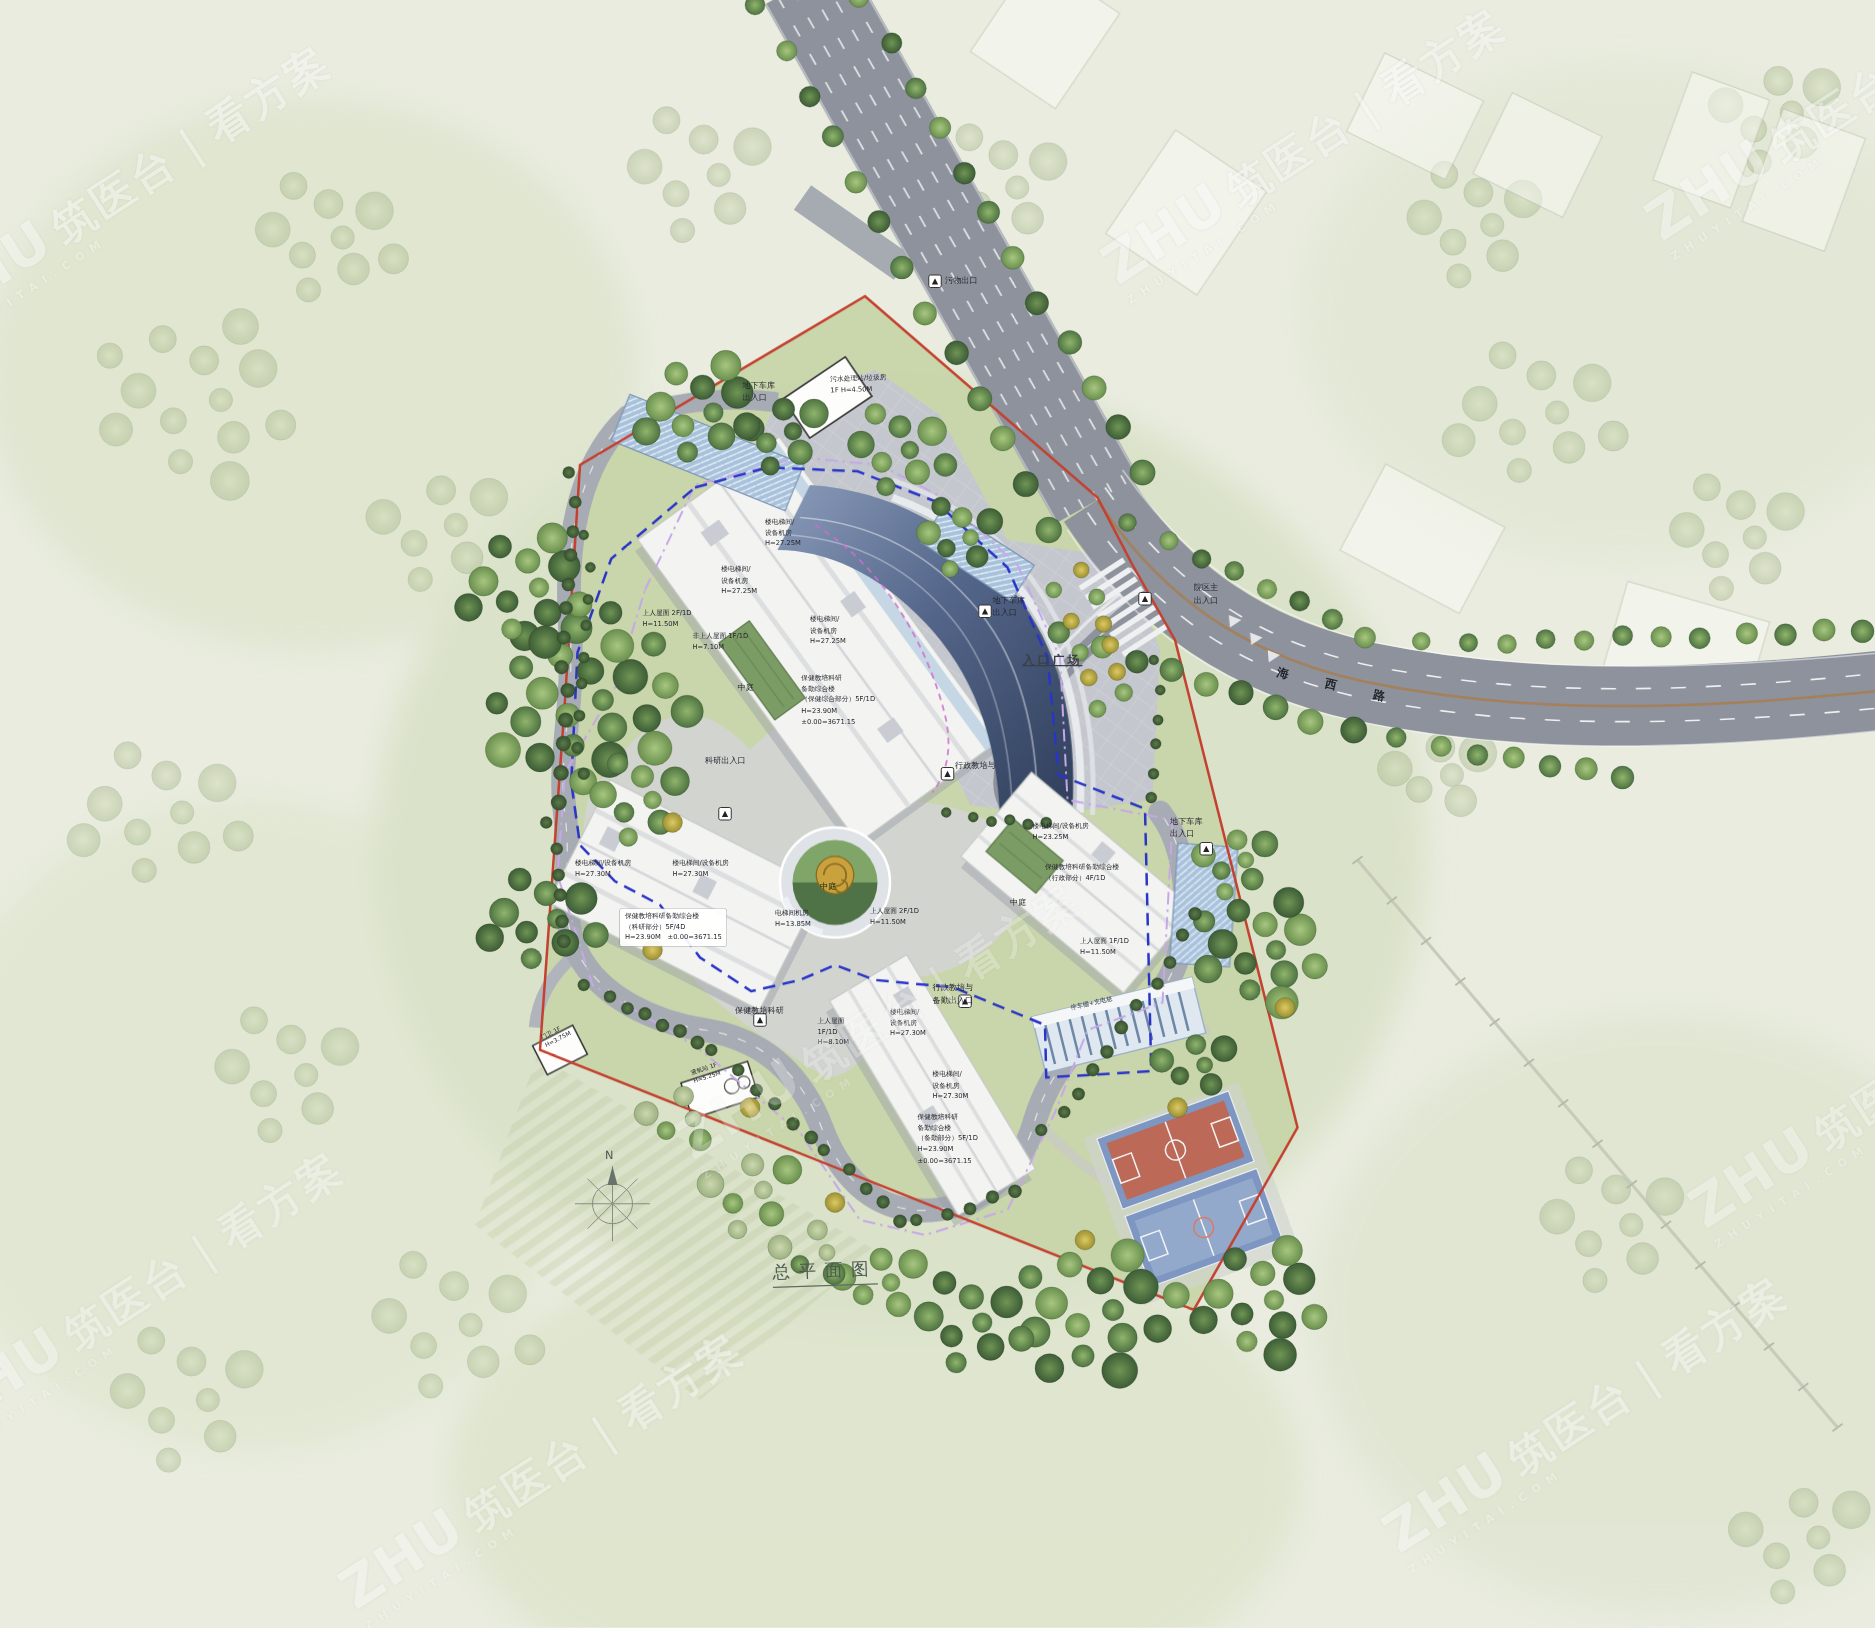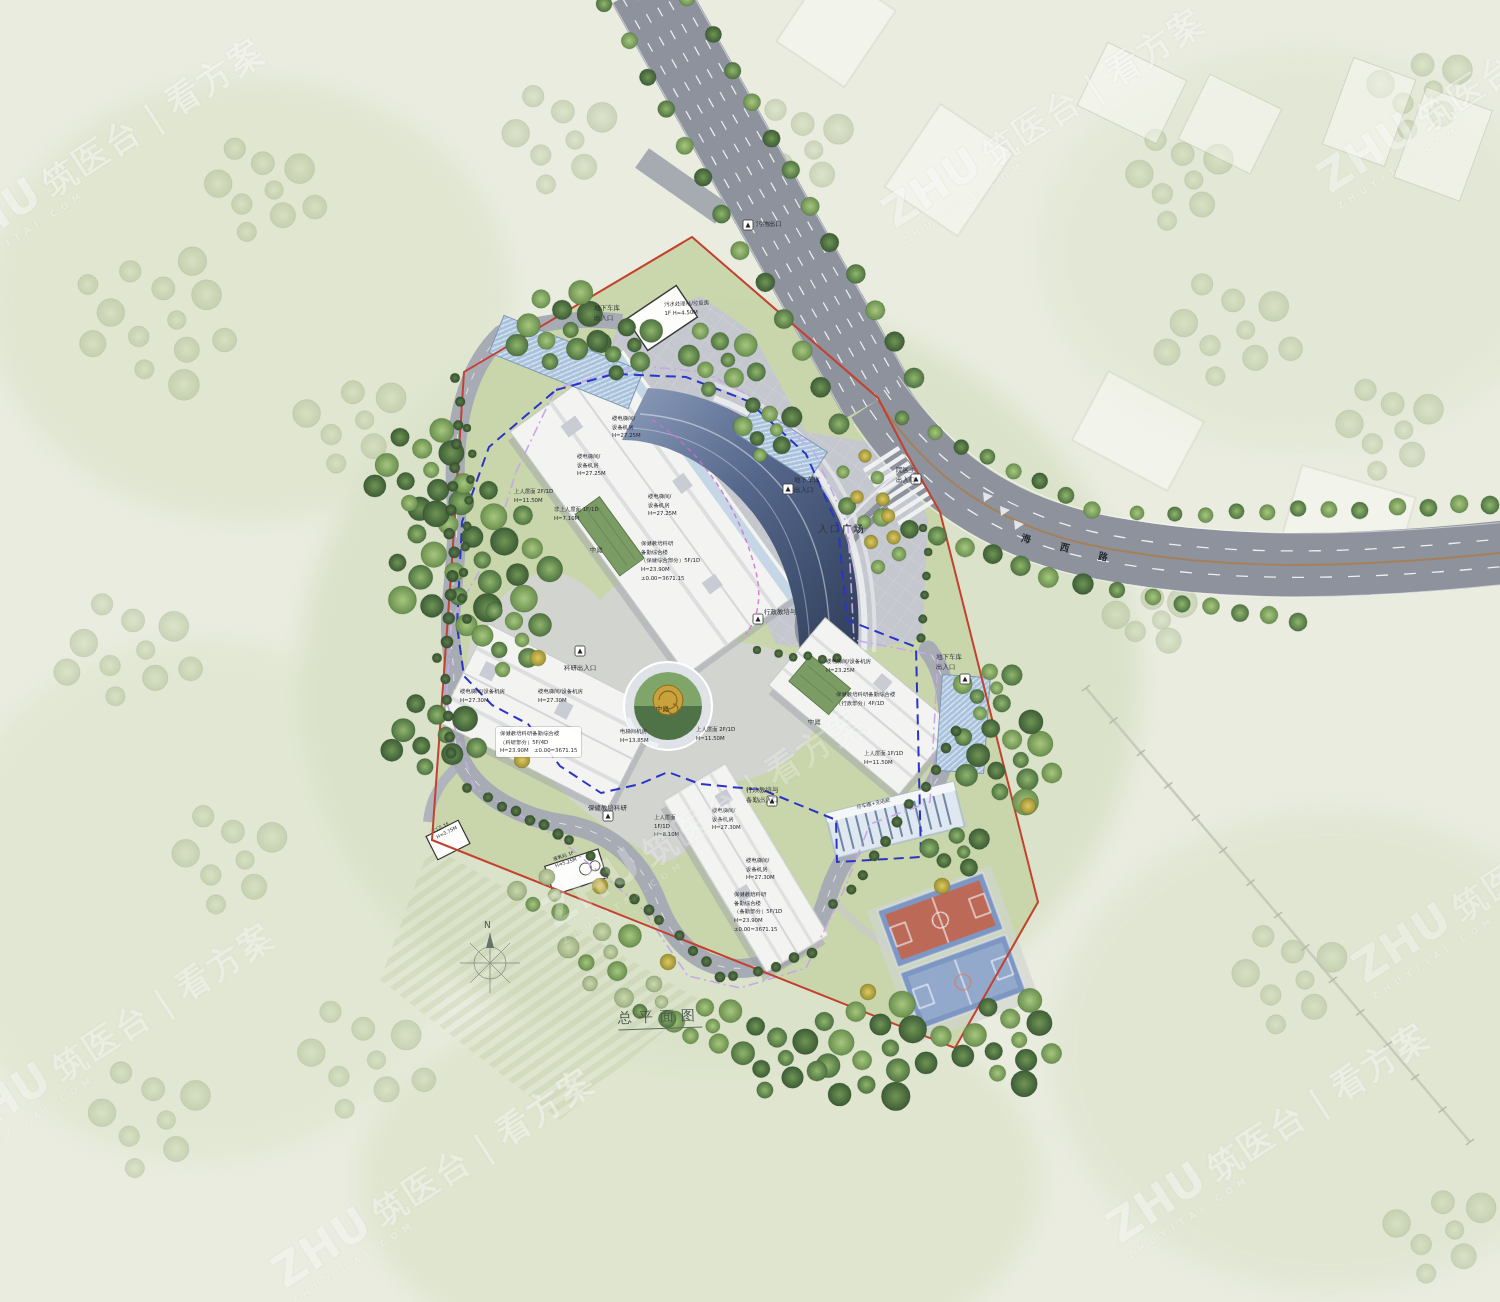--- a/index.html
+++ b/index.html
@@ -4,21 +4,21 @@
 <style>
   html,body{margin:0;padding:0;background:#e7ebdd;}
   #stage{position:relative;width:1500px;height:1302px;overflow:hidden;
          font-family:"DejaVu Sans",sans-serif;background:#e9ecdf;}
   svg{position:absolute;left:0;top:0;}
   .lbl{position:absolute;font:500 6.5px/1.55 "DejaVu Sans",sans-serif;color:#26262e;
        white-space:pre-line;pointer-events:none;transform-origin:0 0;}
   .s5{font-size:5.4px;line-height:1.6;}
   .box{background:rgba(255,255,255,.93);padding:2px 4px;border-radius:2px;
        box-shadow:0 0 0 .5px rgba(110,110,135,.55);}
-  .big{font-size:9.5px;letter-spacing:2.5px;color:#3c4046;font-weight:bold;}
+  .big{font-size:9.5px;letter-spacing:2.5px;color:#3c4046;font-weight:bold;text-decoration:underline;}
   .road-name{position:absolute;left:1020px;top:545px;font-weight:bold;font-size:9.5px;
        letter-spacing:30px;color:#22252b;transform:rotate(13deg);white-space:nowrap;}
   .title{position:absolute;left:618px;top:1008px;font-size:14px;letter-spacing:7px;
        color:#4c5a52;transform:rotate(-2deg);border-bottom:1.2px solid #5d6d62;
        padding-bottom:2px;font-family:"DejaVu Serif",serif;}
   .compass-n{position:absolute;left:484px;top:920px;font-size:9px;color:#555;}
   .wm{position:absolute;transform:rotate(-33deg);white-space:nowrap;opacity:.5;
       color:rgba(255,255,255,.85);text-shadow:0 0 2px rgba(130,140,125,.35);
       font-weight:bold;pointer-events:none;line-height:1.1;}
   .wm .wz{font-size:44px;margin-right:8px;letter-spacing:1px;}
@@ -830,21 +830,21 @@
     <polygon points="490,933 486,948 494,948" fill="#55605a" stroke="none"></polygon>
   </g>
 </svg>
 
 <div>
   <div class="lbl" style="left:594px;top:303px">地下车库
 出入口</div>
   <div class="lbl s5" style="left:664px;top:300px;width:66px;transform:rotate(-2deg)">污水处理站/垃圾房
 1F  H=4.50M</div>
   <div class="lbl" style="left:756px;top:219px">污物出口</div>
-  <div class="lbl" style="left:896px;top:465px">院区主
+  <div class="lbl" style="left:955px;top:465px">院区主
 出入口</div>
   <div class="lbl big" style="left:818px;top:522px">入口广场</div>
   <div class="lbl" style="left:794px;top:475px">地下车库
 出入口</div>
   <div class="lbl" style="left:936px;top:652px">地下车库
 出入口</div>
 
   <div class="lbl s5" style="left:612px;top:414px">楼电梯间/
 设备机房
 H=27.25M</div>
@@ -857,21 +857,21 @@
   <div class="lbl s5" style="left:514px;top:487px">上人屋面 2F/1D
 H=11.50M</div>
   <div class="lbl s5" style="left:554px;top:505px">非上人屋面 1F/1D
 H=7.10M</div>
   <div class="lbl" style="left:590px;top:545px;color:#1f2d1f">中庭</div>
   <div class="lbl s5" style="left:641px;top:539px">保健教培科研
 备勤综合楼
 （保健综合部分）5F/1D
 H=23.90M
 ±0.00=3671.15</div>
-  <div class="lbl" style="left:564px;top:663px">科研出入口</div>
+  <div class="lbl" style="left:564px;top:603px">科研出入口</div>
 
   <div class="lbl s5" style="left:460px;top:687px">楼电梯间/设备机房
 H=27.30M</div>
   <div class="lbl s5" style="left:538px;top:687px">楼电梯间/设备机房
 H=27.30M</div>
   <div class="lbl s5 box" style="left:496px;top:727px">保健教培科研备勤综合楼
 （科研部分）5F/4D
 H=23.90M　±0.00=3671.15</div>
   <div class="lbl s5" style="left:620px;top:727px">电梯间机房
 H=13.85M</div>

